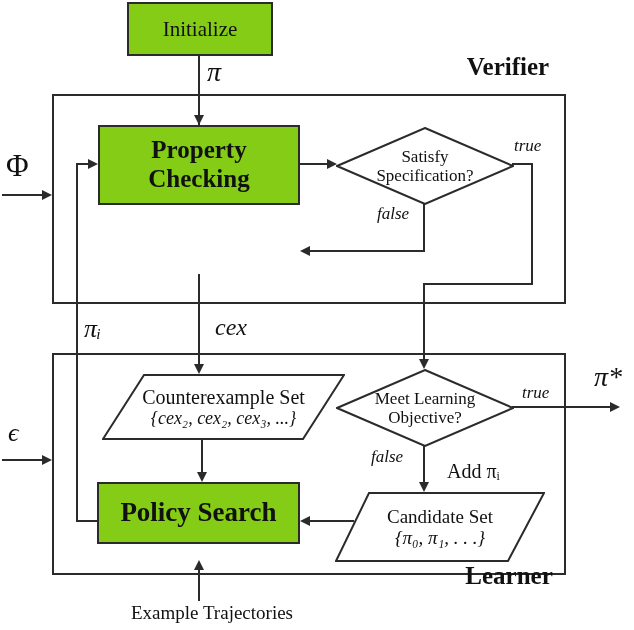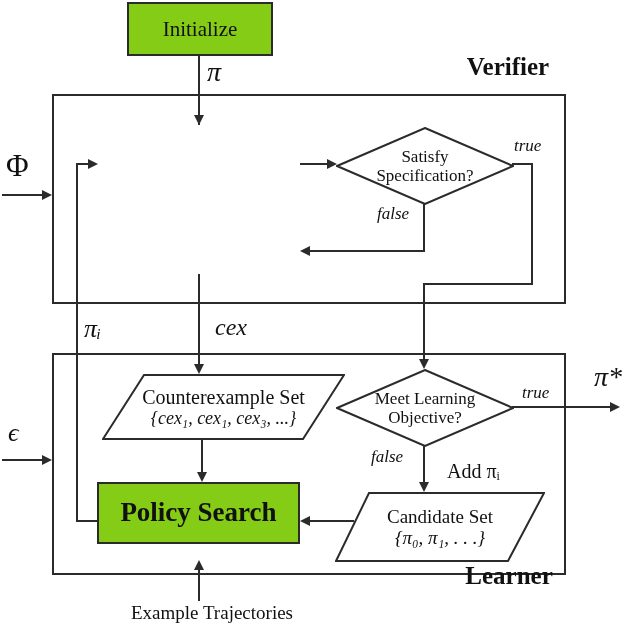--- a/index.html
+++ b/index.html
@@ -82,20 +82,23 @@
   <div class="hline" style="left:306px;top:520px;width:48px;"></div>
   <div class="arrow l" style="left:300px;top:516px;"></div>
 
   <div class="vline" style="left:198px;top:564px;height:37px;"></div>
   <div class="arrow u" style="left:194px;top:560px;"></div>
 
   <div class="box" style="left:127px;top:2px;width:146px;height:54px;font-size:21px;">
     <span>Initialize</span>
   </div>
 
+  <div class="box b" style="left:98px;top:125px;width:202px;height:80px;font-size:25px;">
+    <span style="width:150px;">Property Checking</span>
+  </div>
 
 
   <div class="box b" style="left:97px;top:482px;width:203px;height:62px;font-size:27px;">
     <span>Policy Search</span>
   </div>
 
   <div class="shape" style="left:336px;top:127px;width:178px;height:78px;">
     <svg width="178" height="78">
       <polygon points="89,1 177,39 89,77 1,39" fill="#ffffff" stroke="#2b2b2b" stroke-width="2"></polygon>
     </svg>
@@ -112,21 +115,21 @@
       <span style="width:118px;">Meet Learning Objective?</span>
     </div>
   </div>
 
   <div class="shape" style="left:102px;top:374px;width:243px;height:66px;">
     <svg width="243" height="66">
       <polygon points="42,1 242,1 201,65 1,65" fill="#ffffff" stroke="#2b2b2b" stroke-width="2"></polygon>
     </svg>
     <div class="txt">
       <span style="font-size:20px;">Counterexample Set</span>
-      <span class="it" style="font-size:18px;">{cex₁, cex₁, cex₃, ...}</span>
+      <span class="it" style="font-size:18px;">{cex₂, cex₂, cex₃, ...}</span>
     </div>
   </div>
 
   <div class="shape" style="left:335px;top:492px;width:210px;height:70px;">
     <svg width="210" height="70">
       <polygon points="34,1 209,1 173,69 1,69" fill="#ffffff" stroke="#2b2b2b" stroke-width="2"></polygon>
     </svg>
     <div class="txt">
       <span style="font-size:19px;">Candidate Set</span>
       <span class="it" style="font-size:19px;">{π₀, π₁, . . .}</span>

